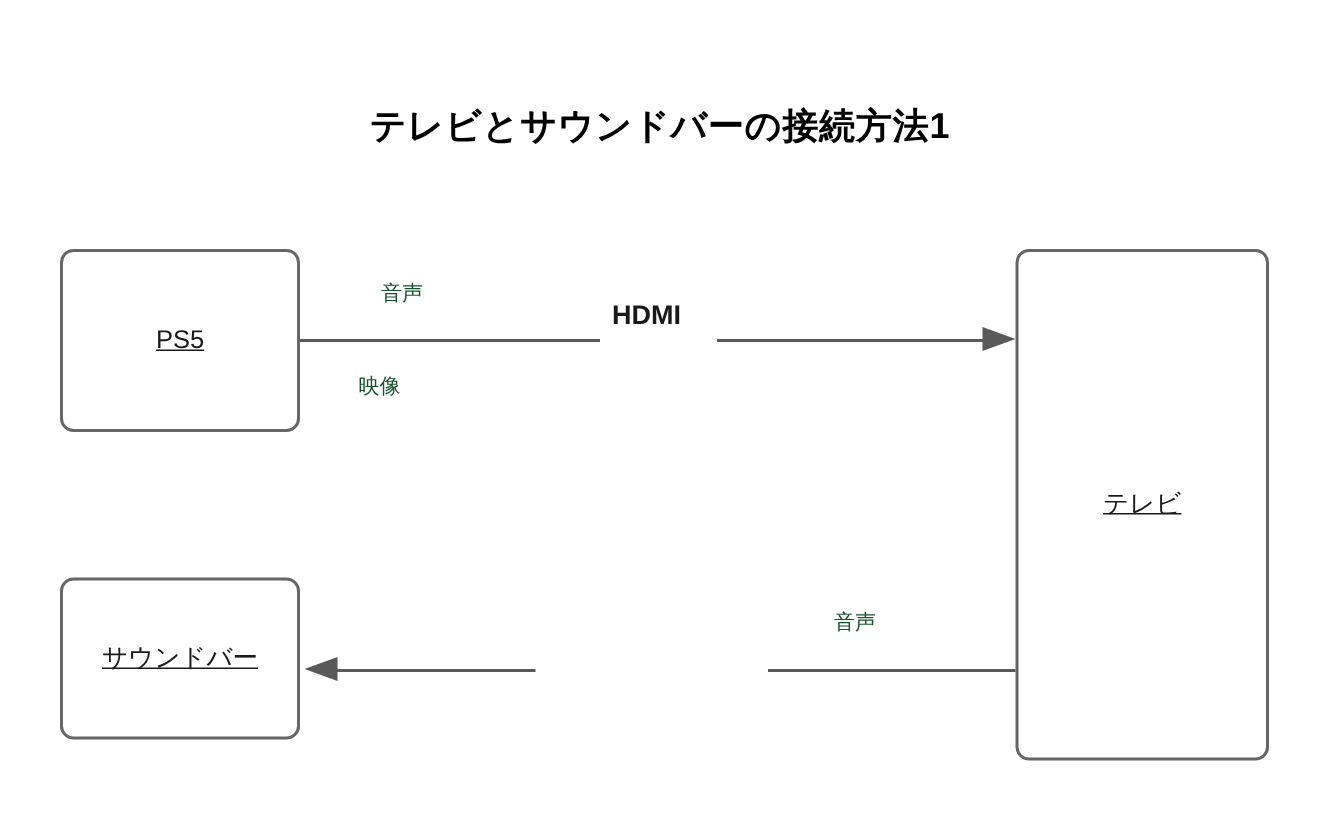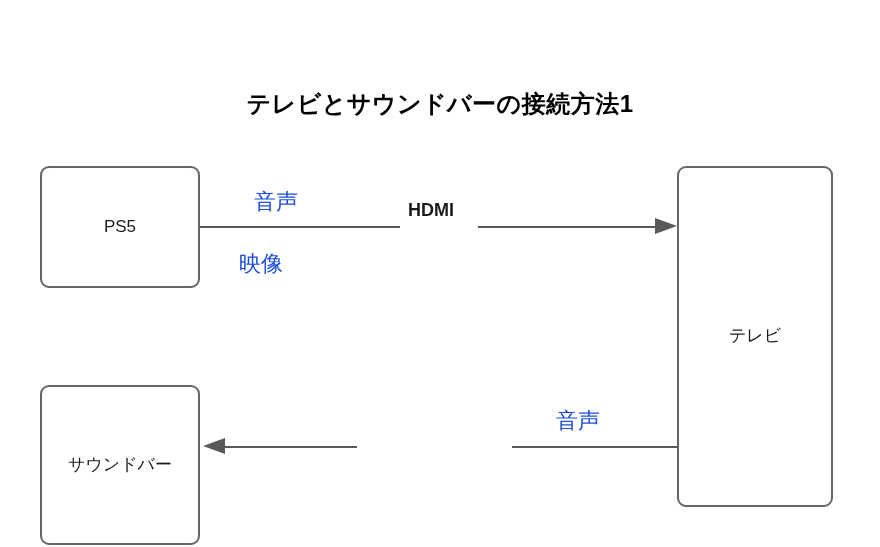--- a/index.html
+++ b/index.html
@@ -24,58 +24,58 @@
     position: absolute;
     left: 0;
     top: 68px;
     width: 880px;
     text-align: center;
     font-size: 24px;
     font-weight: bold;
     letter-spacing: 0.5px;
     color: #000000;
     white-space: nowrap;
-    margin-top: 20px;
   }
 
   
   .node {
     position: absolute;
     box-sizing: border-box;
     border: 2px solid #666666;
     border-radius: 9px;
     background: #ffffff;
     display: flex;
     align-items: center;
     justify-content: center;
+    text-decoration: underline;
   }
   .node-label {
     font-size: 17px;
     color: #1a1a1a;
     line-height: 1.2;
     white-space: nowrap;
   }
 
   #node-ps5 {
     left: 40px;
     top: 166px;
     width: 160px;
     height: 122px;
   }
   #node-tv {
     left: 677px;
     top: 166px;
-    width: 156px;
+    width: 169px;
     height: 341px;
   }
   #node-soundbar {
     left: 40px;
     top: 385px;
     width: 160px;
-    height: 160px;
+    height: 108px;
     text-align: center;
   }
 
   
   .conn-line {
     position: absolute;
     background: #595959;
     height: 2px;
   }
   
@@ -118,22 +118,22 @@
     left: 203px;
     top: 438px;
     border-top: 8px solid transparent;
     border-bottom: 8px solid transparent;
     border-right: 22px solid #595959;
   }
 
   
   .edge-label {
     position: absolute;
-    font-size: 22px;
-    color: #1d4ed8;
+    font-size: 14px;
+    color: #14532d;
     white-space: nowrap;
   }
   .edge-label.bold {
     font-weight: bold;
     font-size: 18px;
     background: #ffffff;
     padding: 0 3px;
     color: #1a1a1a;
   }
   #label-audio-top {

